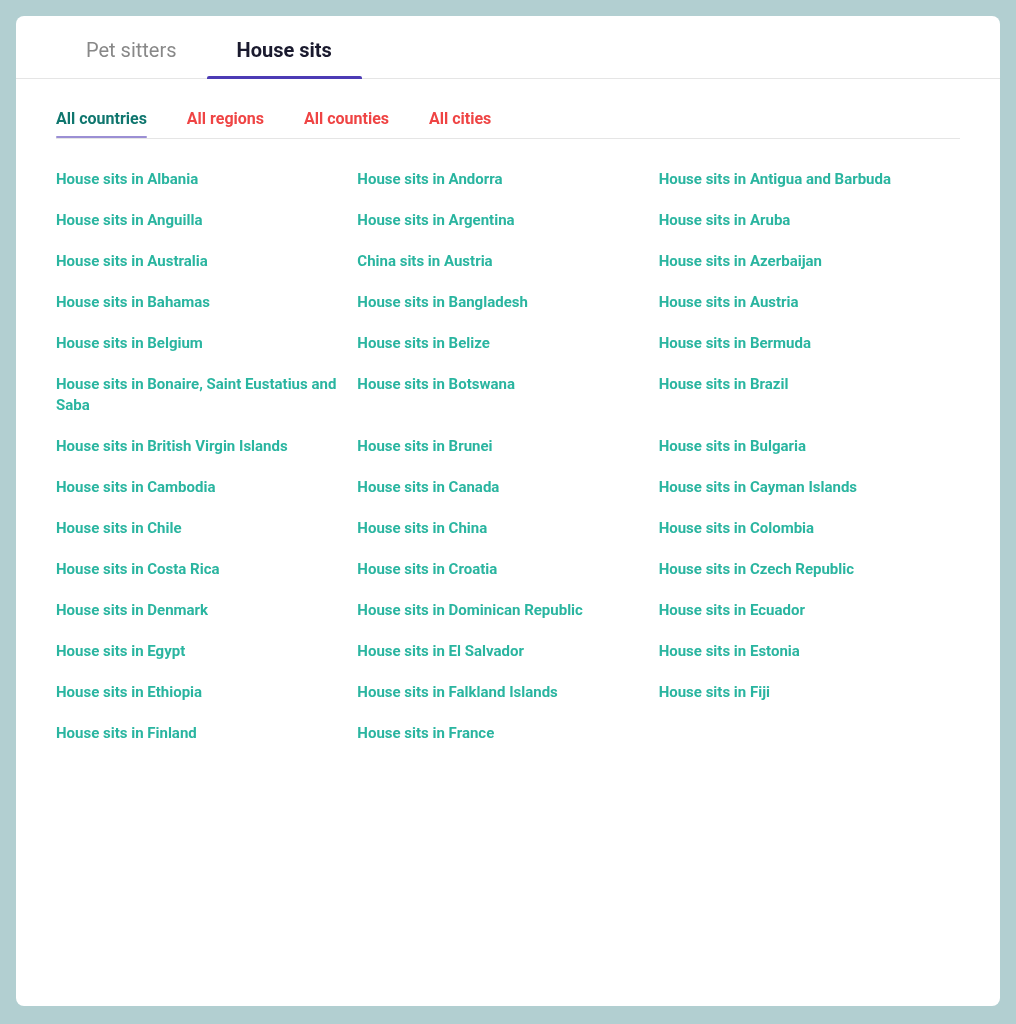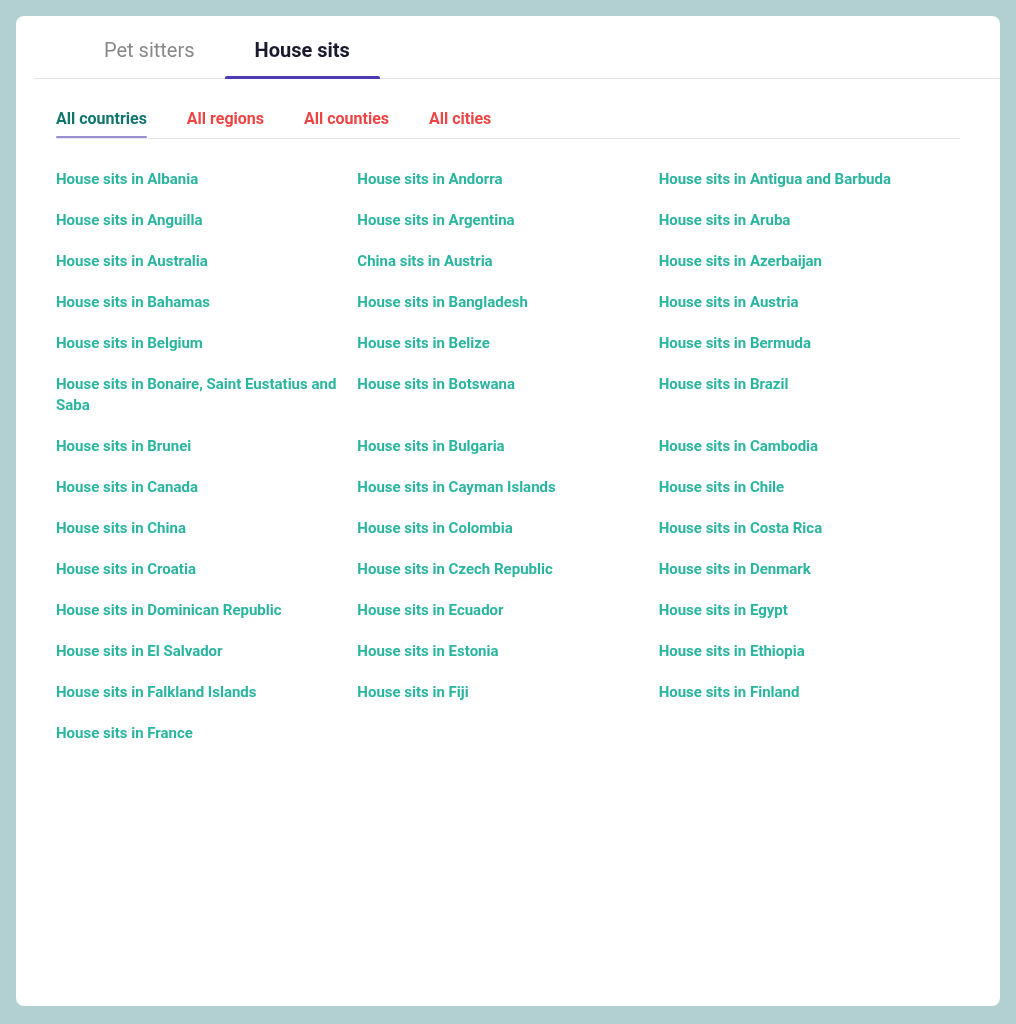--- a/index.html
+++ b/index.html
@@ -18,21 +18,20 @@
       width: 984px;
       min-height: 990px;
       padding: 0 0 40px 0;
       overflow: hidden;
     }
     
     .top-tabs {
       display: flex;
       border-bottom: 1px solid #e5e5e5;
       padding: 0 40px;
-      margin-left: 18px;
     }
     .top-tab {
       padding: 22px 30px 16px 30px;
       font-size: 20px;
       color: #888;
       cursor: pointer;
       position: relative;
       font-weight: 400;
     }
     .top-tab.active {
@@ -129,20 +128,21 @@
       <a class="link-item" href="#">House sits in Azerbaijan</a>
       <a class="link-item" href="#">House sits in Bahamas</a>
       <a class="link-item" href="#">House sits in Bangladesh</a>
       <a class="link-item" href="#">House sits in Austria</a>
       <a class="link-item" href="#">House sits in Belgium</a>
       <a class="link-item" href="#">House sits in Belize</a>
       <a class="link-item" href="#">House sits in Bermuda</a>
       <a class="link-item" href="#">House sits in Bonaire, Saint Eustatius and Saba</a>
       <a class="link-item" href="#">House sits in Botswana</a>
       <a class="link-item" href="#">House sits in Brazil</a>
+      <a class="link-item" href="#">House sits in British Virgin Islands</a>
       <a class="link-item" href="#">House sits in Brunei</a>
       <a class="link-item" href="#">House sits in Bulgaria</a>
       <a class="link-item" href="#">House sits in Cambodia</a>
       <a class="link-item" href="#">House sits in Canada</a>
       <a class="link-item" href="#">House sits in Cayman Islands</a>
       <a class="link-item" href="#">House sits in Chile</a>
       <a class="link-item" href="#">House sits in China</a>
       <a class="link-item" href="#">House sits in Colombia</a>
       <a class="link-item" href="#">House sits in Costa Rica</a>
       <a class="link-item" href="#">House sits in Croatia</a>

